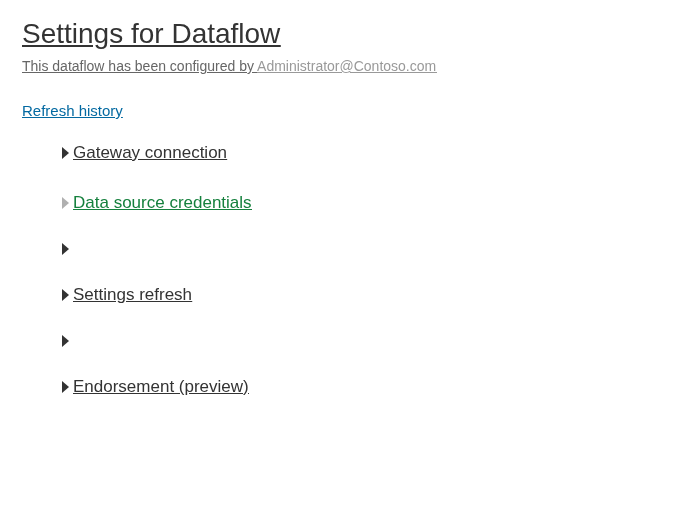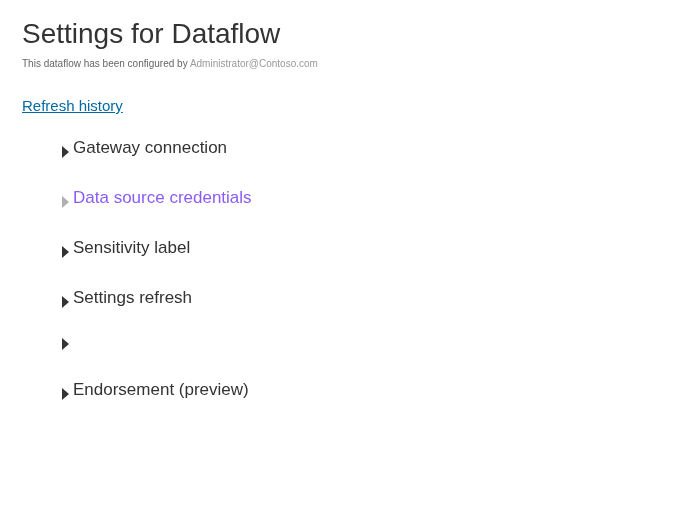--- a/index.html
+++ b/index.html
@@ -1,59 +1,60 @@
 <!DOCTYPE html>
 <html><head>
   <meta charset="utf-8">
   <style>
     * {
       margin: 0;
       padding: 0;
       box-sizing: border-box;
+      text-decoration: underline;
     }
     body {
       font-family: "Segoe UI", -apple-system, BlinkMacSystemFont, sans-serif;
       background: #ffffff;
       width: 692px;
       height: 527px;
       padding: 18px 22px;
       color: #333333;
     }
     .page-title {
       font-size: 28px;
       font-weight: 300;
       color: #333333;
       margin-bottom: 8px;
     }
     .subtitle {
-      font-size: 10px;
+      font-size: 14px;
       color: #666666;
       margin-bottom: 28px;
       font-weight: 400;
     }
     .subtitle .configured-by {
       color: #999999;
     }
     .refresh-link {
       font-size: 15px;
       color: #0369a1;
       text-decoration: underline;
       display: inline-block;
       margin-bottom: 24px;
       cursor: pointer;
     }
     .section {
       display: flex;
-      align-items: flex-end;
+      align-items: center;
       margin-bottom: 30px;
       cursor: pointer;
       padding-left: 40px;
     }
     .section.disabled {
-      color: #8b5cf6;
+      color: #15803d;
       cursor: default;
     }
     .section.disabled .caret {
       border-left-color: #b0b0b0;
     }
     .caret {
       width: 0;
       height: 0;
       border-top: 6px solid transparent;
       border-bottom: 6px solid transparent;
@@ -84,21 +85,20 @@
   <span class="section-label">Gateway connection</span>
 </div>
 
 <div class="section disabled">
   <span class="caret"></span>
   <span class="section-label">Data source credentials</span>
 </div>
 
 <div class="section">
   <span class="caret"></span>
-  <span class="section-label">Sensitivity label</span>
 </div>
 
 <div class="section">
   <span class="caret"></span>
   <span class="section-label">Settings refresh</span>
 </div>
 
 <div class="section">
   <span class="caret"></span>
 </div>

